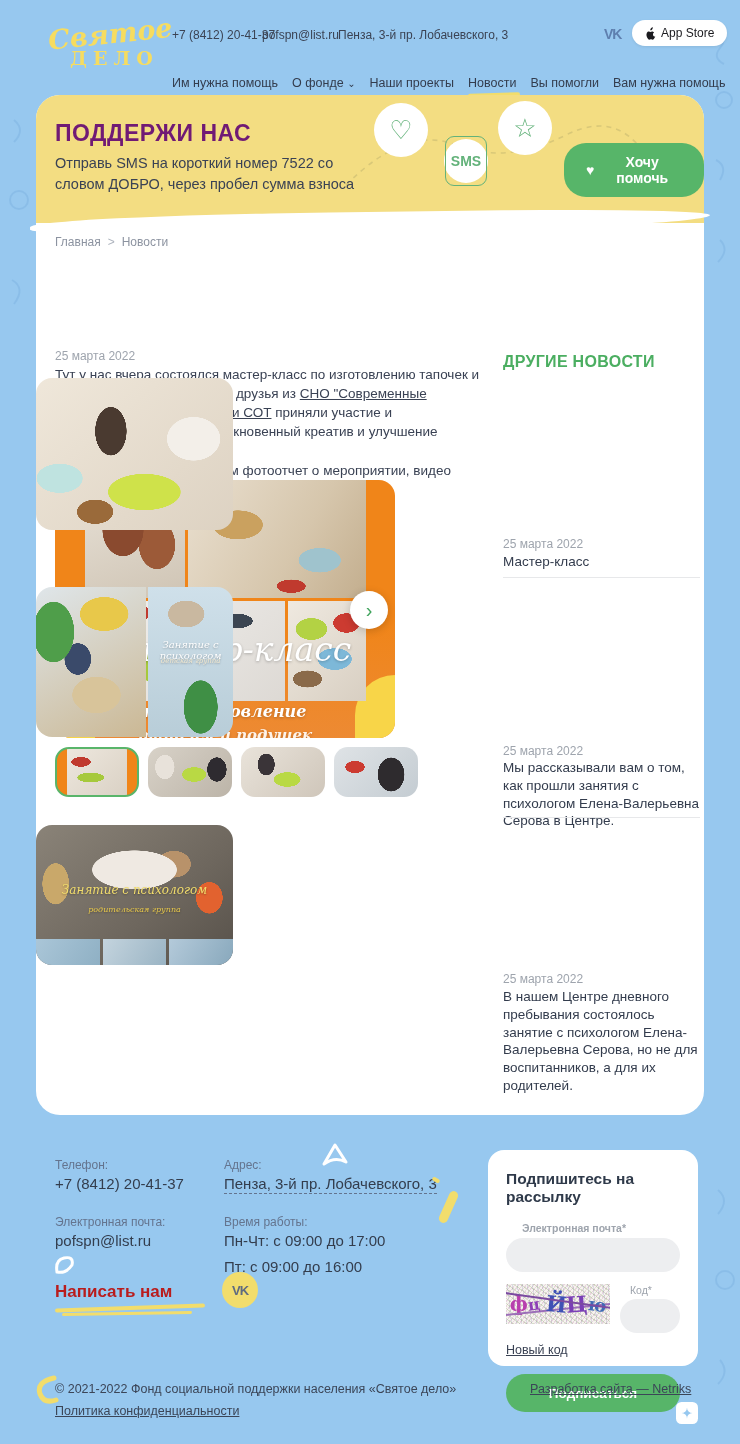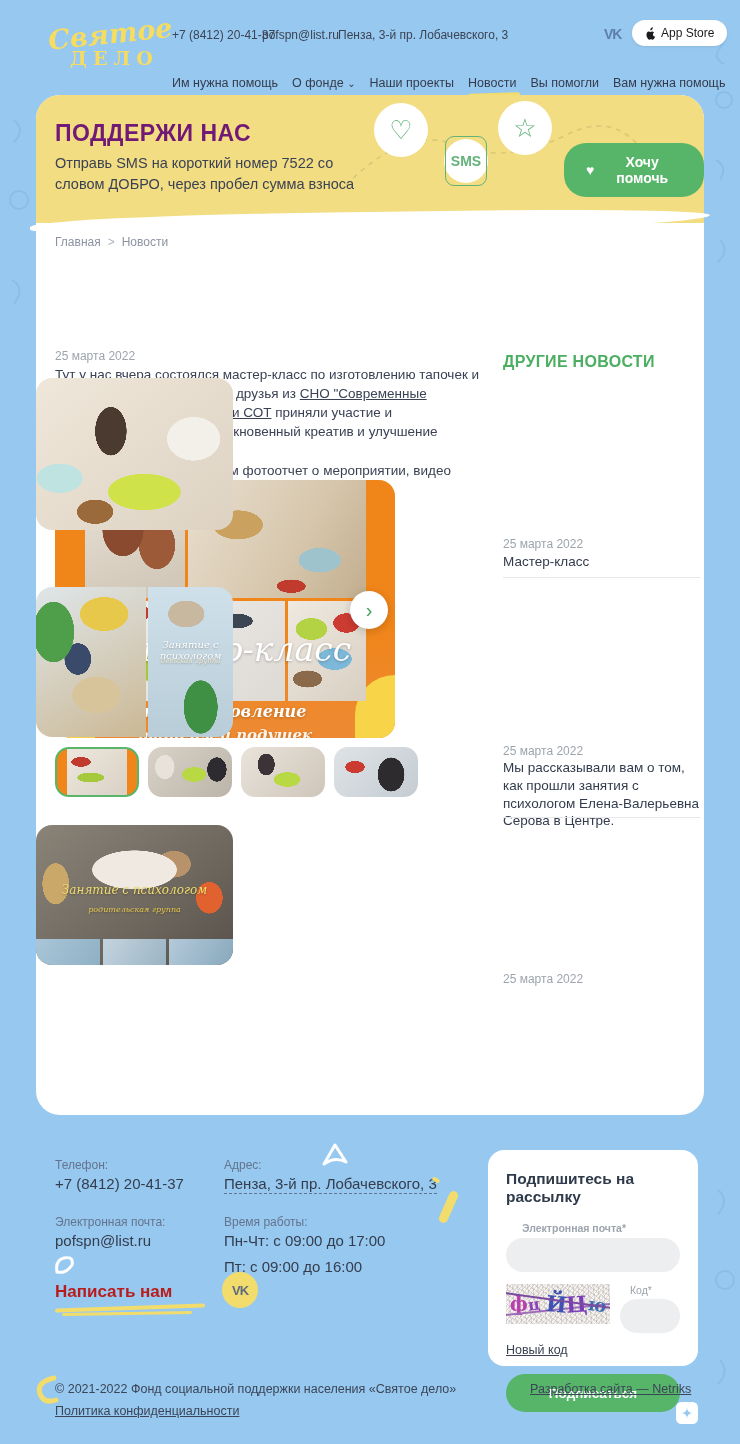--- a/index.html
+++ b/index.html
@@ -286,20 +286,21 @@
       linear-gradient(140deg,#8a8378,#6e675e 60%,#57514a);">
     <div class="photo-script" style="position:absolute; left:0; top:58px; width:100%; text-align:center; font-size:12px; color:#F2DD6C;">Занятие с психологом</div>
     <div class="photo-script" style="position:absolute; left:0; top:80px; width:100%; text-align:center; font-size:8px; color:#E8C84A;">родительская группа</div>
     <div style="position:absolute; left:0; bottom:0; width:100%; height:26px; display:flex; gap:3px;">
       <div style="flex:1; background:linear-gradient(120deg,#aac6d8,#8fb0c4);"></div>
       <div style="flex:1; background:linear-gradient(120deg,#c4d4de,#9ab4c4);"></div>
       <div style="flex:1; background:linear-gradient(120deg,#b4cada,#88a8bc);"></div>
     </div>
   </div>
   <div class="abs date-txt" style="left:467px; top:877px;">25 марта 2022</div>
+  <div class="abs side-item-title" style="left:467px; top:893px; width:200px;">В нашем Центре дневного пребывания состоялось занятие с психологом Елена-Валерьевна Серова, но не для воспитанников, а для их родителей.</div>
 </div>
 
 <div class="abs f-label" style="left:55px; top:1158px;">Телефон:</div>
 <div class="abs f-value" style="left:55px; top:1175px;">+7 (8412) 20-41-37</div>
 <div class="abs f-label" style="left:55px; top:1215px;">Электронная почта:</div>
 <div class="abs f-value" style="left:55px; top:1232px;">pofspn@list.ru</div>
 
 <div class="abs f-label" style="left:224px; top:1158px;">Адрес:</div>
 <div class="abs f-value dash-u" style="left:224px; top:1175px;">Пенза, 3-й пр. Лобачевского, 3</div>
 <div class="abs f-label" style="left:224px; top:1215px;">Время работы:</div>

